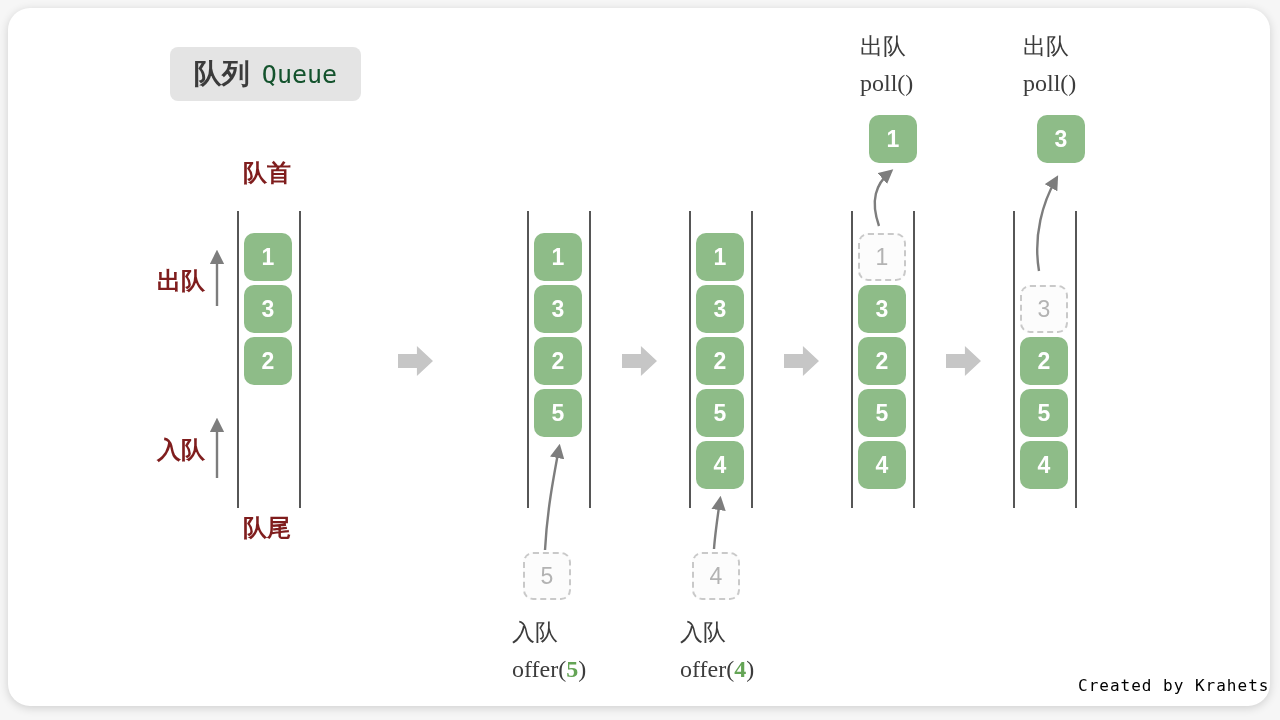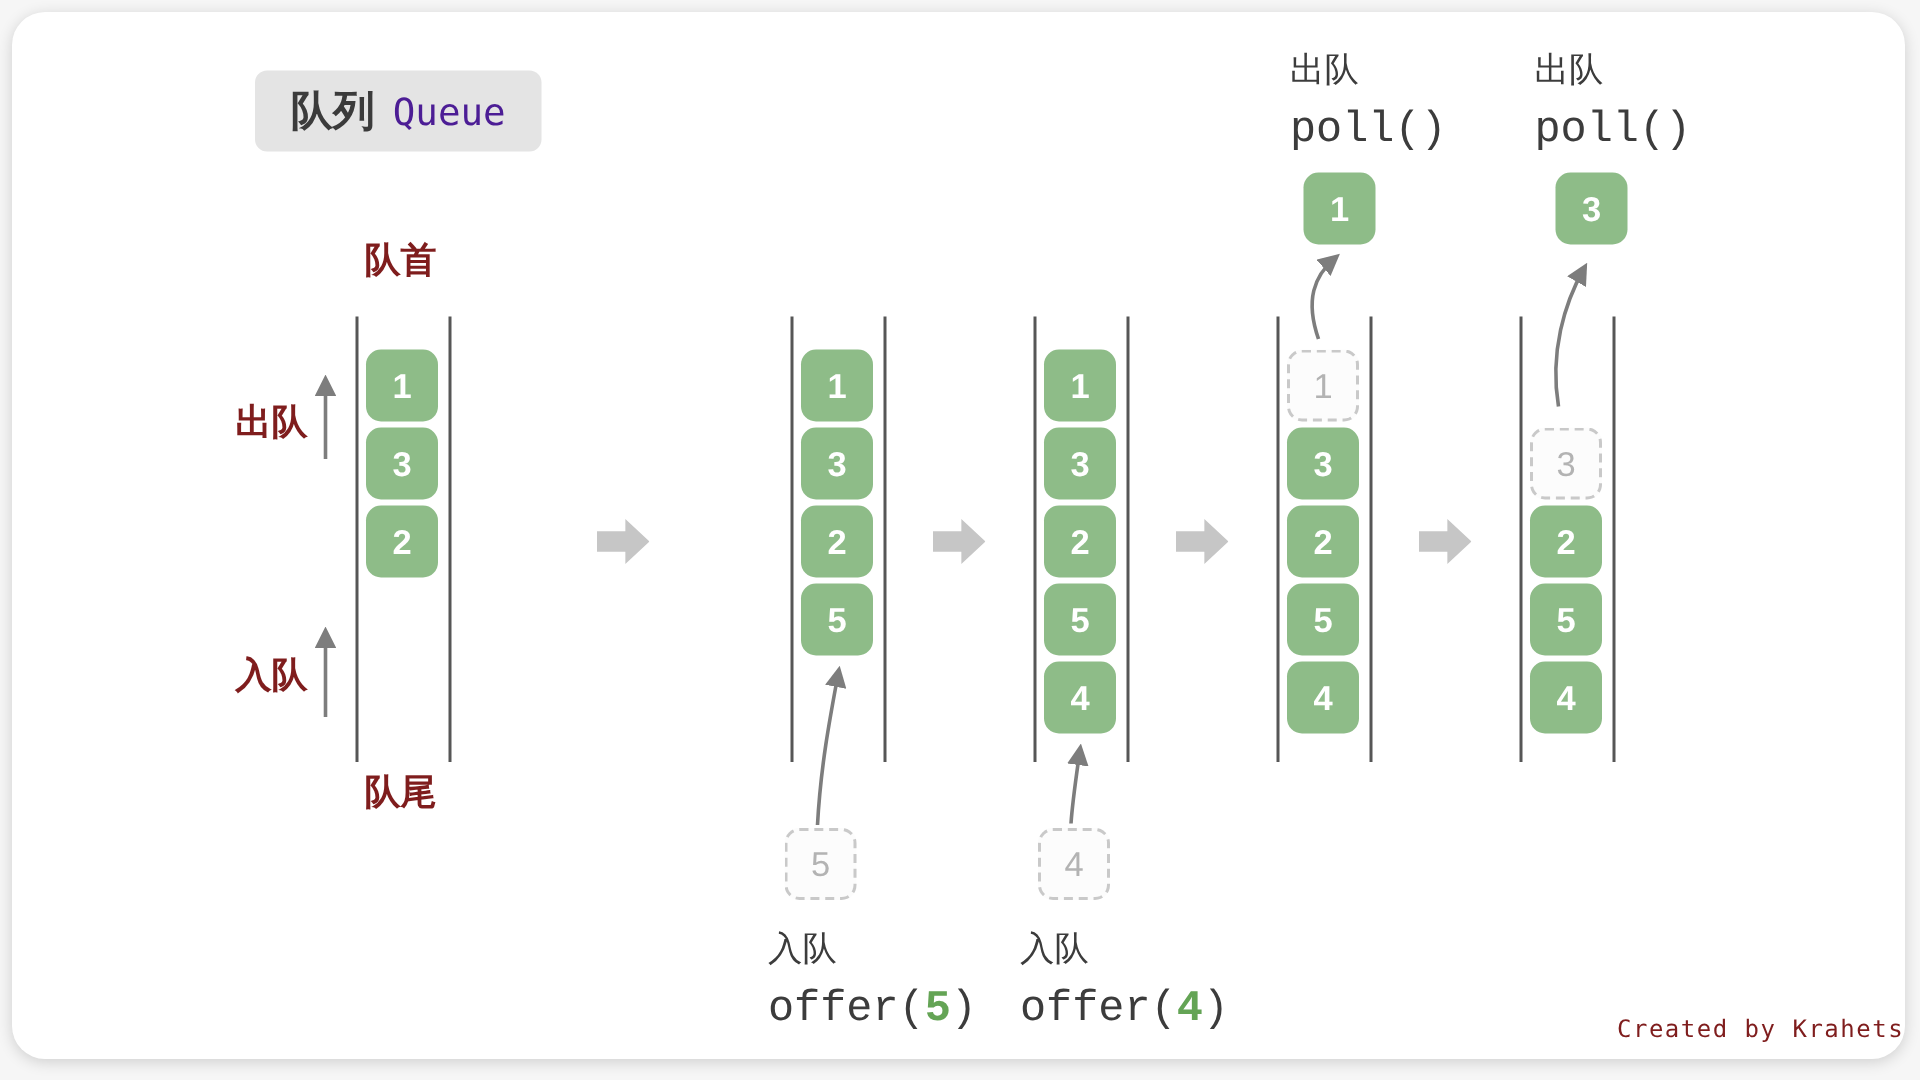--- a/index.html
+++ b/index.html
@@ -18,26 +18,26 @@
   }
   .abs { position:absolute; }
 
   
   .title-box {
     position:absolute; left:170px; top:47px; width:191px; height:54px;
     background:#e4e4e4; border-radius:8px;
     display:flex; align-items:center; justify-content:center; gap:12px;
   }
   .title-zh { font-size:28px; font-weight:bold; color:#3b3b3b; }
-  .title-en { font-family:"DejaVu Sans Mono","Liberation Mono",monospace; font-size:25px; color:#4c1d95; }
+  .title-en { font-family:"DejaVu Sans Mono","Liberation Mono",monospace; font-size:25px; color:#14532d; }
 
   
   .cn-bold { font-size:24px; font-weight:bold; color:#7f1d1d; white-space:nowrap; }
   .cn-reg  { font-size:23px; font-weight:normal; color:#3c3c3c; white-space:nowrap; }
-  .mono    { font-family:Liberation Mono, monospace; font-size:29px; color:#3c3c3c; white-space:nowrap; }
+  .mono    { font-family:Liberation Serif, serif; font-size:24px; color:#3c3c3c; white-space:nowrap; }
   .mono .arg { color:#64a455; font-weight:bold; }
 
   
   .qline { position:absolute; width:2px; background:#565656; }
   .qbox {
     position:absolute; width:48px; height:48px; border-radius:10px;
     background:#8ebc88; color:#ffffff;
     display:flex; align-items:center; justify-content:center;
     font-size:23px; font-weight:bold;
   }
@@ -53,21 +53,21 @@
     clip-path:polygon(0% 27%,54% 27%,54% 0%,100% 50%,54% 100%,54% 73%,0% 73%);
   }
 
   .op-label { position:absolute; display:flex; flex-direction:column; gap:8px; }
 
   svg.arrow-layer { position:absolute; left:0; top:0; pointer-events:none; }
 
   .watermark {
     position:absolute; left:1078px; top:676px;
     font-family:"DejaVu Sans Mono","Liberation Mono",monospace;
-    font-size:16px; color:#7f1d1d; letter-spacing:1px; white-space:nowrap;
+    font-size:16px; color:#000000; letter-spacing:1px; white-space:nowrap;
   }
 </style>
 </head>
 <body>
 
 <div class="card"></div>
 
 <div class="title-box">
   <span class="title-zh">队列</span>
   <span class="title-en">Queue</span>

